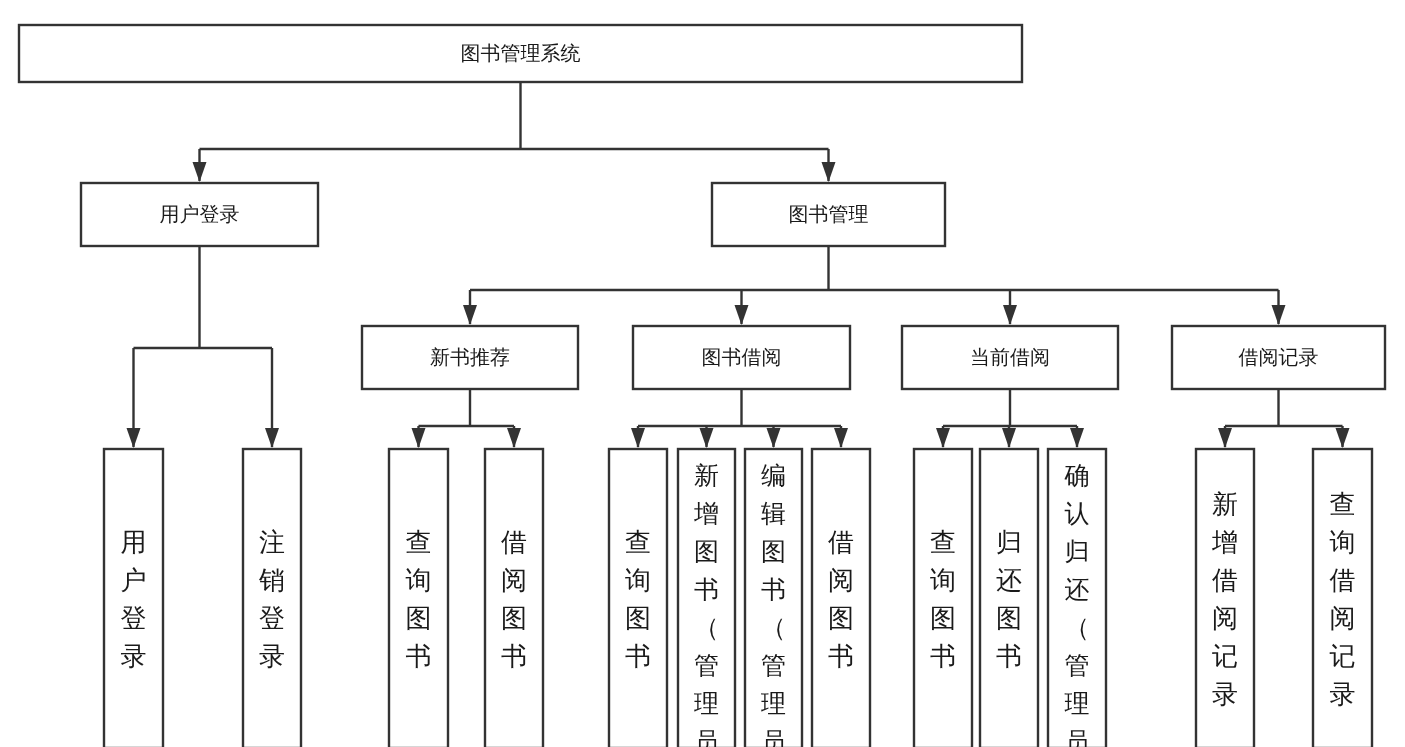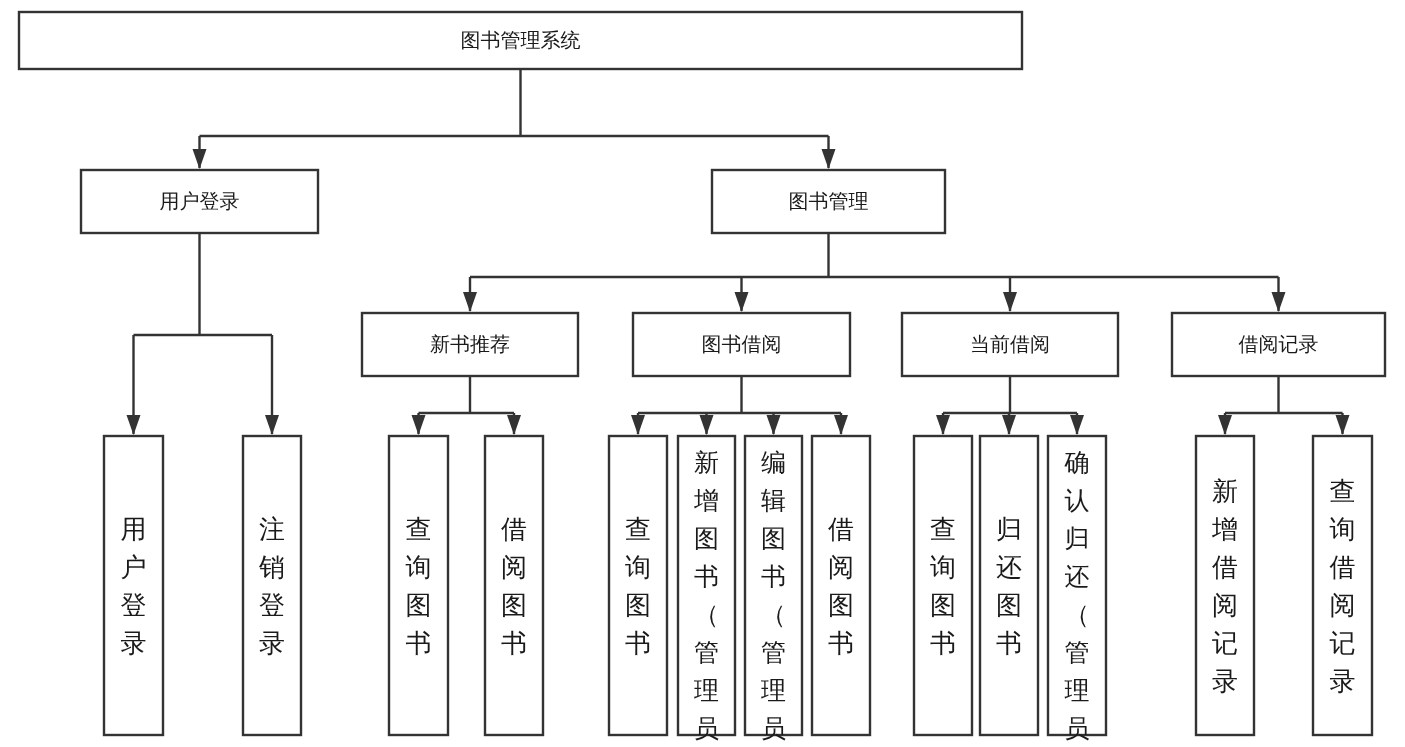--- a/index.html
+++ b/index.html
@@ -9,21 +9,21 @@
   }
   body {
     width: 1405px;
     height: 747px;
     font-family: "DejaVu Sans", "Liberation Sans", sans-serif;
     overflow: hidden;
     position: relative;
   }
   #diagram-root {
     position: absolute;
-    left: 0; top: 0;
+    left: 0; top: 13px;
     width: 1405px;
     height: 526px;
   }
   svg.chart-canvas {
     display: block;
     width: 1405px;
     height: 747px;
   }
   .node-box {
     fill: #ffffff;

